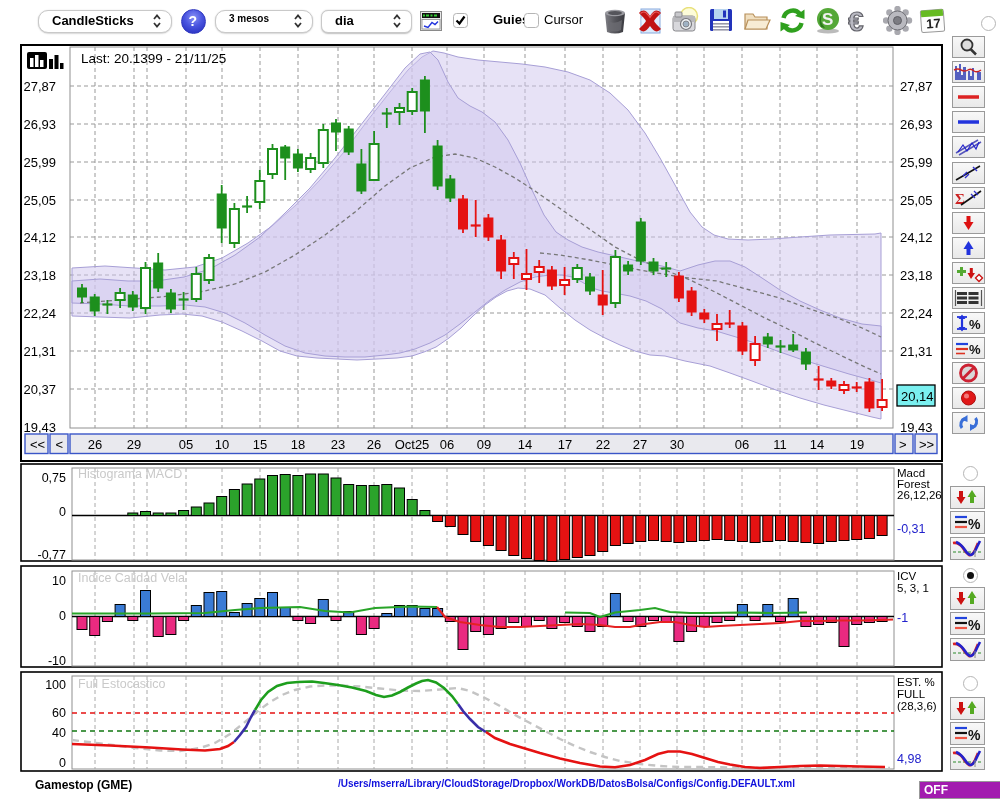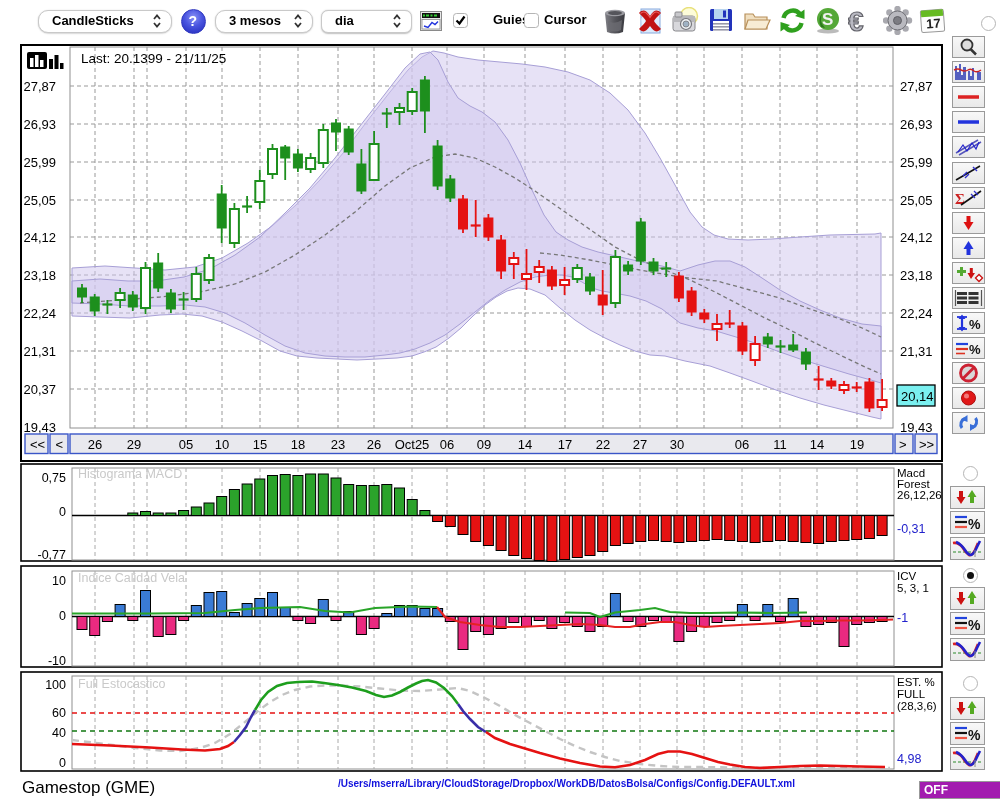--- a/index.html
+++ b/index.html
@@ -6,21 +6,21 @@
         <span style="position:absolute;left:13px;top:2px;font-weight:700;font-size:13px;">CandleSticks</span>
         <svg width="10" height="14" style="position:absolute;right:9px;top:3px">
           <path d="M2 5 L5 1.5 L8 5" fill="none" stroke="#333" stroke-width="1.8"></path>
           <path d="M2 9 L5 12.5 L8 9" fill="none" stroke="#333" stroke-width="1.8"></path>
         </svg>
       </div>
       <div style="position:absolute;left:163px;top:9px;width:23px;height:23px;border-radius:50%;background:radial-gradient(circle at 50% 32%, #8891f5 0%, #4a55e0 45%, #2028b8 100%);border:1px solid #3038c0;">
         <span style="position:absolute;left:6.5px;top:2.5px;color:#fff;font-weight:700;font-size:14px;">?</span>
       </div>
       <div style="position:absolute;left:197px;top:10px;width:96px;height:21px;background:#fff;border:1px solid #c9c9c9;border-radius:10px;box-shadow:0 0.5px 1.5px rgba(0,0,0,0.25);">
-        <span style="position:absolute;left:13px;top:2px;font-weight:700;font-size:13px;">3 mesos</span>
+        <span style="position:absolute;left:13px;top:2px;font-weight:700;font-size:10px;">3 mesos</span>
         <svg width="10" height="14" style="position:absolute;right:9px;top:3px">
           <path d="M2 5 L5 1.5 L8 5" fill="none" stroke="#333" stroke-width="1.8"></path>
           <path d="M2 9 L5 12.5 L8 9" fill="none" stroke="#333" stroke-width="1.8"></path>
         </svg>
       </div>
       <div style="position:absolute;left:303px;top:10px;width:89px;height:21px;background:#fff;border:1px solid #c9c9c9;border-radius:7px;box-shadow:0 0.5px 1.5px rgba(0,0,0,0.25);">
         <span style="position:absolute;left:13px;top:2px;font-weight:700;font-size:13px;">dia</span>
         <svg width="10" height="14" style="position:absolute;right:9px;top:3px">
           <path d="M2 5 L5 1.5 L8 5" fill="none" stroke="#333" stroke-width="1.8"></path>
           <path d="M2 9 L5 12.5 L8 9" fill="none" stroke="#333" stroke-width="1.8"></path>
@@ -38,21 +38,21 @@
       </svg>
       <div style="position:absolute;left:435px;top:13px;width:13px;height:13px;background:#fff;border:1.5px solid #b5b5b5;border-radius:3.5px;">
         <svg width="13" height="13" style="position:absolute;left:0;top:0">
           <path d="M2.5 6.5 L5.5 9.5 L10.5 2.5" fill="none" stroke="#000" stroke-width="2.2"></path>
         </svg>
       </div>
       <span style="position:absolute;left:455px;top:12px;font-weight:700;font-size:13px;margin-left:20px;">Guies</span>
       <div style="position:absolute;left:506px;top:13px;width:13px;height:13px;background:#fff;border:1.5px solid #b5b5b5;border-radius:3.5px;">
         <svg width="13" height="13" style="position:absolute;left:0;top:0"></svg>
       </div>
-      <span style="position:absolute;left:526px;top:12px;font-weight:700;font-size:13px;">Cursor</span>
+      <span style="position:absolute;left:526px;top:12px;font-weight:400;font-size:13px;">Cursor</span>
       <svg width="26" height="28" style="position:absolute;left:584px;top:7px">
         <defs>
           <linearGradient id="tg" x1="0" y1="0" x2="1" y2="0">
             <stop offset="0" stop-color="#7e7e84"></stop>
             <stop offset="0.5" stop-color="#55555b"></stop>
             <stop offset="1" stop-color="#3a3a40"></stop>
           </linearGradient>
         </defs>
         <path d="M3 6 Q13 10 23 6 L21 25 Q13 28 5 25 Z" fill="url(#tg)"></path>
         <ellipse cx="13" cy="6" rx="10" ry="3.2" fill="#9a9aa0"></ellipse>
@@ -787,18 +787,18 @@
     </div>
     <div style="position:absolute;left:950px;top:747px;width:33px;height:21px;background:linear-gradient(#f8f8f8,#e9e9e9);border:1px solid #9a9a9a;">
       <svg width="33" height="21" style="position:absolute;left:0;top:0">
         <line x1="2" y1="14" x2="31" y2="14" stroke="#2a8a2a" stroke-width="1.2" stroke-dasharray="3,2"></line>
         <path d="M2 5 Q8 4 12 10 Q15 15 18 17 Q21 18 24 12 L27 5" fill="none" stroke="#d22" stroke-width="2.6"></path>
         <path d="M5 4 Q10 6 14 12 Q17 17 20 17 Q23 16 26 9 L29 3" fill="none" stroke="#22c" stroke-width="2.6"></path>
         <line x1="24" y1="12" x2="24" y2="19" stroke="#888" stroke-width="1"></line>
       </svg>
     </div>
     <div style="position:absolute;left:0;top:772px;width:1000px;height:28px;background:#fff;">
-      <span style="position:absolute;left:22px;top:6px;font-weight:400;font-size:17px;">Gamestop (GME)</span>
+      <span style="position:absolute;left:35px;top:6px;font-weight:700;font-size:12px;">Gamestop (GME)</span>
       <span style="position:absolute;left:306px;top:6px;font-weight:700;font-size:10px;color:#1111dd;margin-left:32px;">/Users/mserra/Library/CloudStorage/Dropbox/WorkDB/DatosBolsa/Configs/Config.DEFAULT.xml</span>
       <div style="position:absolute;left:919px;top:9px;width:64px;height:16px;background:#a21caf;border:1.5px solid #999;padding-left:44px;">
         <span style="position:absolute;left:4px;top:1px;color:#fff;font-weight:700;font-size:12px;">OFF</span>
       </div>
     </div>
   </div>
 </body></html>

